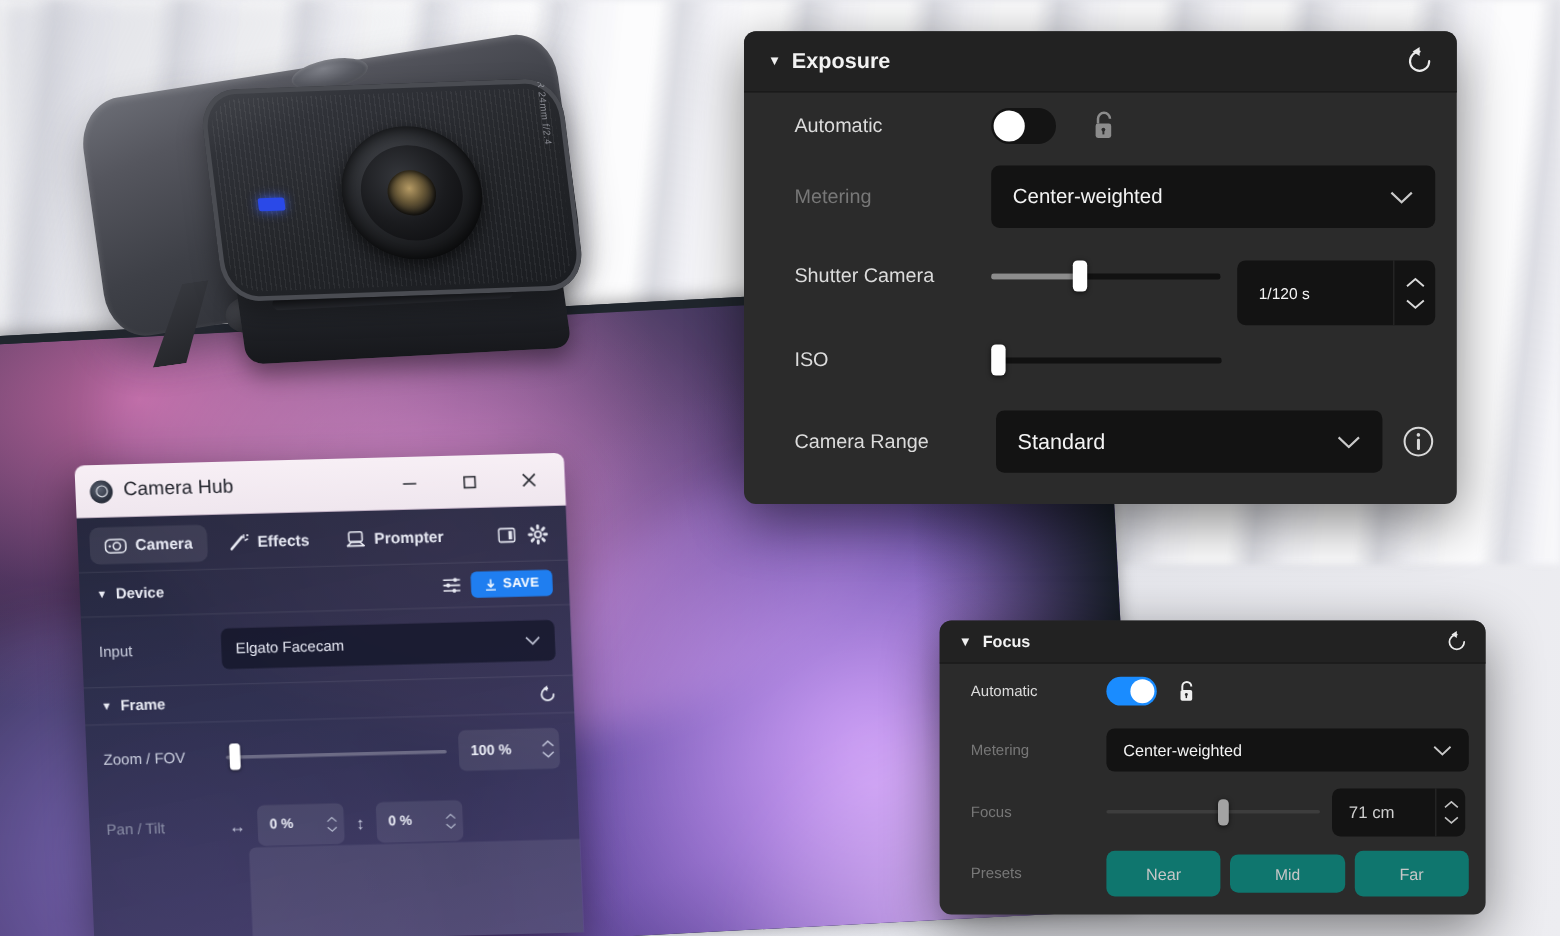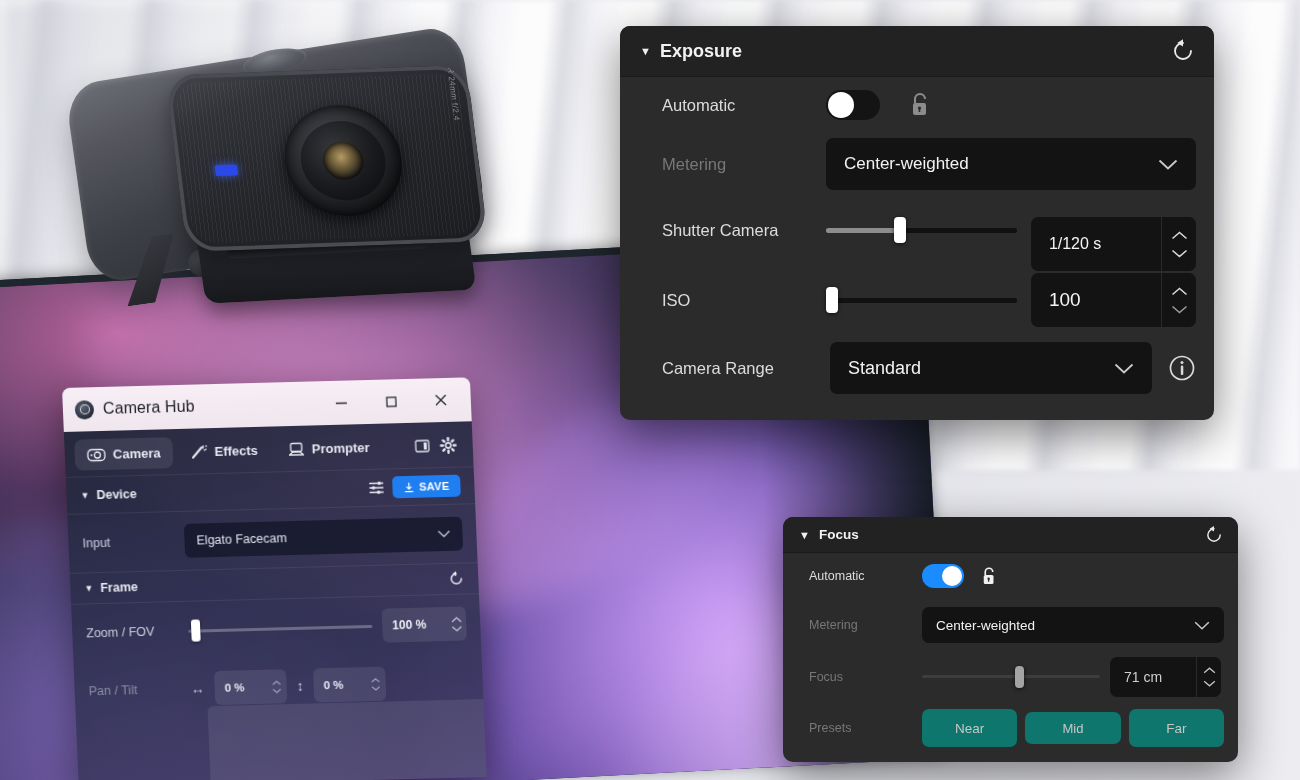--- a/index.html
+++ b/index.html
@@ -632,50 +632,39 @@
       </div>
     </div>
 
     <div class="prow" style="height:70px">
       <div class="plabel">Shutter Camera</div>
       <div class="pslider" style="width:192px;height:26px;margin-right:14px;">
         <div class="ptrack" style="height:5px;"></div>
         <div class="pfill" id="shutter-fill" style="height: 5px; width: 72.96px;"></div>
         <div class="pknob" id="shutter-knob" style="width: 12px; height: 26px; left: 68.4px;"></div>
       </div>
-      <div class="pstepper" style="width:148px;height:54px;padding-left:18px;font-size:16px;margin-top:28px;">
+      <div class="pstepper" style="width:148px;height:54px;padding-left:18px;font-size:13px;margin-top:28px;">
         <span>1/120 s</span>
         <span class="pstep-arrows" style="width:34px;gap:9px;">
           <svg width="17" height="9" viewBox="0 0 17 9">
               <path d="M1.5 7.5 L8.5 1.5 L15.5 7.5" fill="none" stroke="#d8d8d8" stroke-width="1.6"></path>
             </svg>
           <svg width="17" height="9" viewBox="0 0 17 9">
               <path d="M1.5 1.5 L8.5 7.5 L15.5 1.5" fill="none" stroke="#d8d8d8" stroke-width="1.6"></path>
             </svg>
         </span>
       </div>
     </div>
 
     <div class="prow" style="height:70px">
       <div class="plabel">ISO</div>
       <div class="pslider" style="width:192px;height:26px;margin-right:14px;">
         <div class="ptrack" style="height:5px;"></div>
         <div class="pfill" id="iso-fill" style="height: 5px; width: 0px;"></div>
         <div class="pknob" id="iso-knob" style="width: 12px; height: 26px; left: 0px;"></div>
-      </div>
-      <div class="pstepper" style="width:148px;height:54px;padding-left:18px;font-size:19px;">
-        <span>100</span>
-        <span class="pstep-arrows" style="width:34px;gap:9px;">
-          <svg width="17" height="9" viewBox="0 0 17 9">
-              <path d="M1.5 7.5 L8.5 1.5 L15.5 7.5" fill="none" stroke="#d8d8d8" stroke-width="1.6"></path>
-            </svg>
-          <svg width="17" height="9" viewBox="0 0 17 9">
-              <path d="M1.5 1.5 L8.5 7.5 L15.5 1.5" fill="none" stroke="#9a9a9a" stroke-width="1.6"></path>
-            </svg>
-        </span>
       </div>
     </div>
 
     <div class="prow" style="height:66px">
       <div class="plabel">Camera Range</div>
       <div class="pselect" style="width:312px;height:52px;padding:0 18px;font-size:18px;margin-left:4px;justify-content:center;">
         <span>Standard</span>
         <svg class="chev2" width="20" height="11" viewBox="0 0 20 11">
           <path d="M1.5 1.5 L10 9.5 L18.5 1.5" fill="none" stroke="#c9c9c9" stroke-width="1.8"></path>
         </svg>

